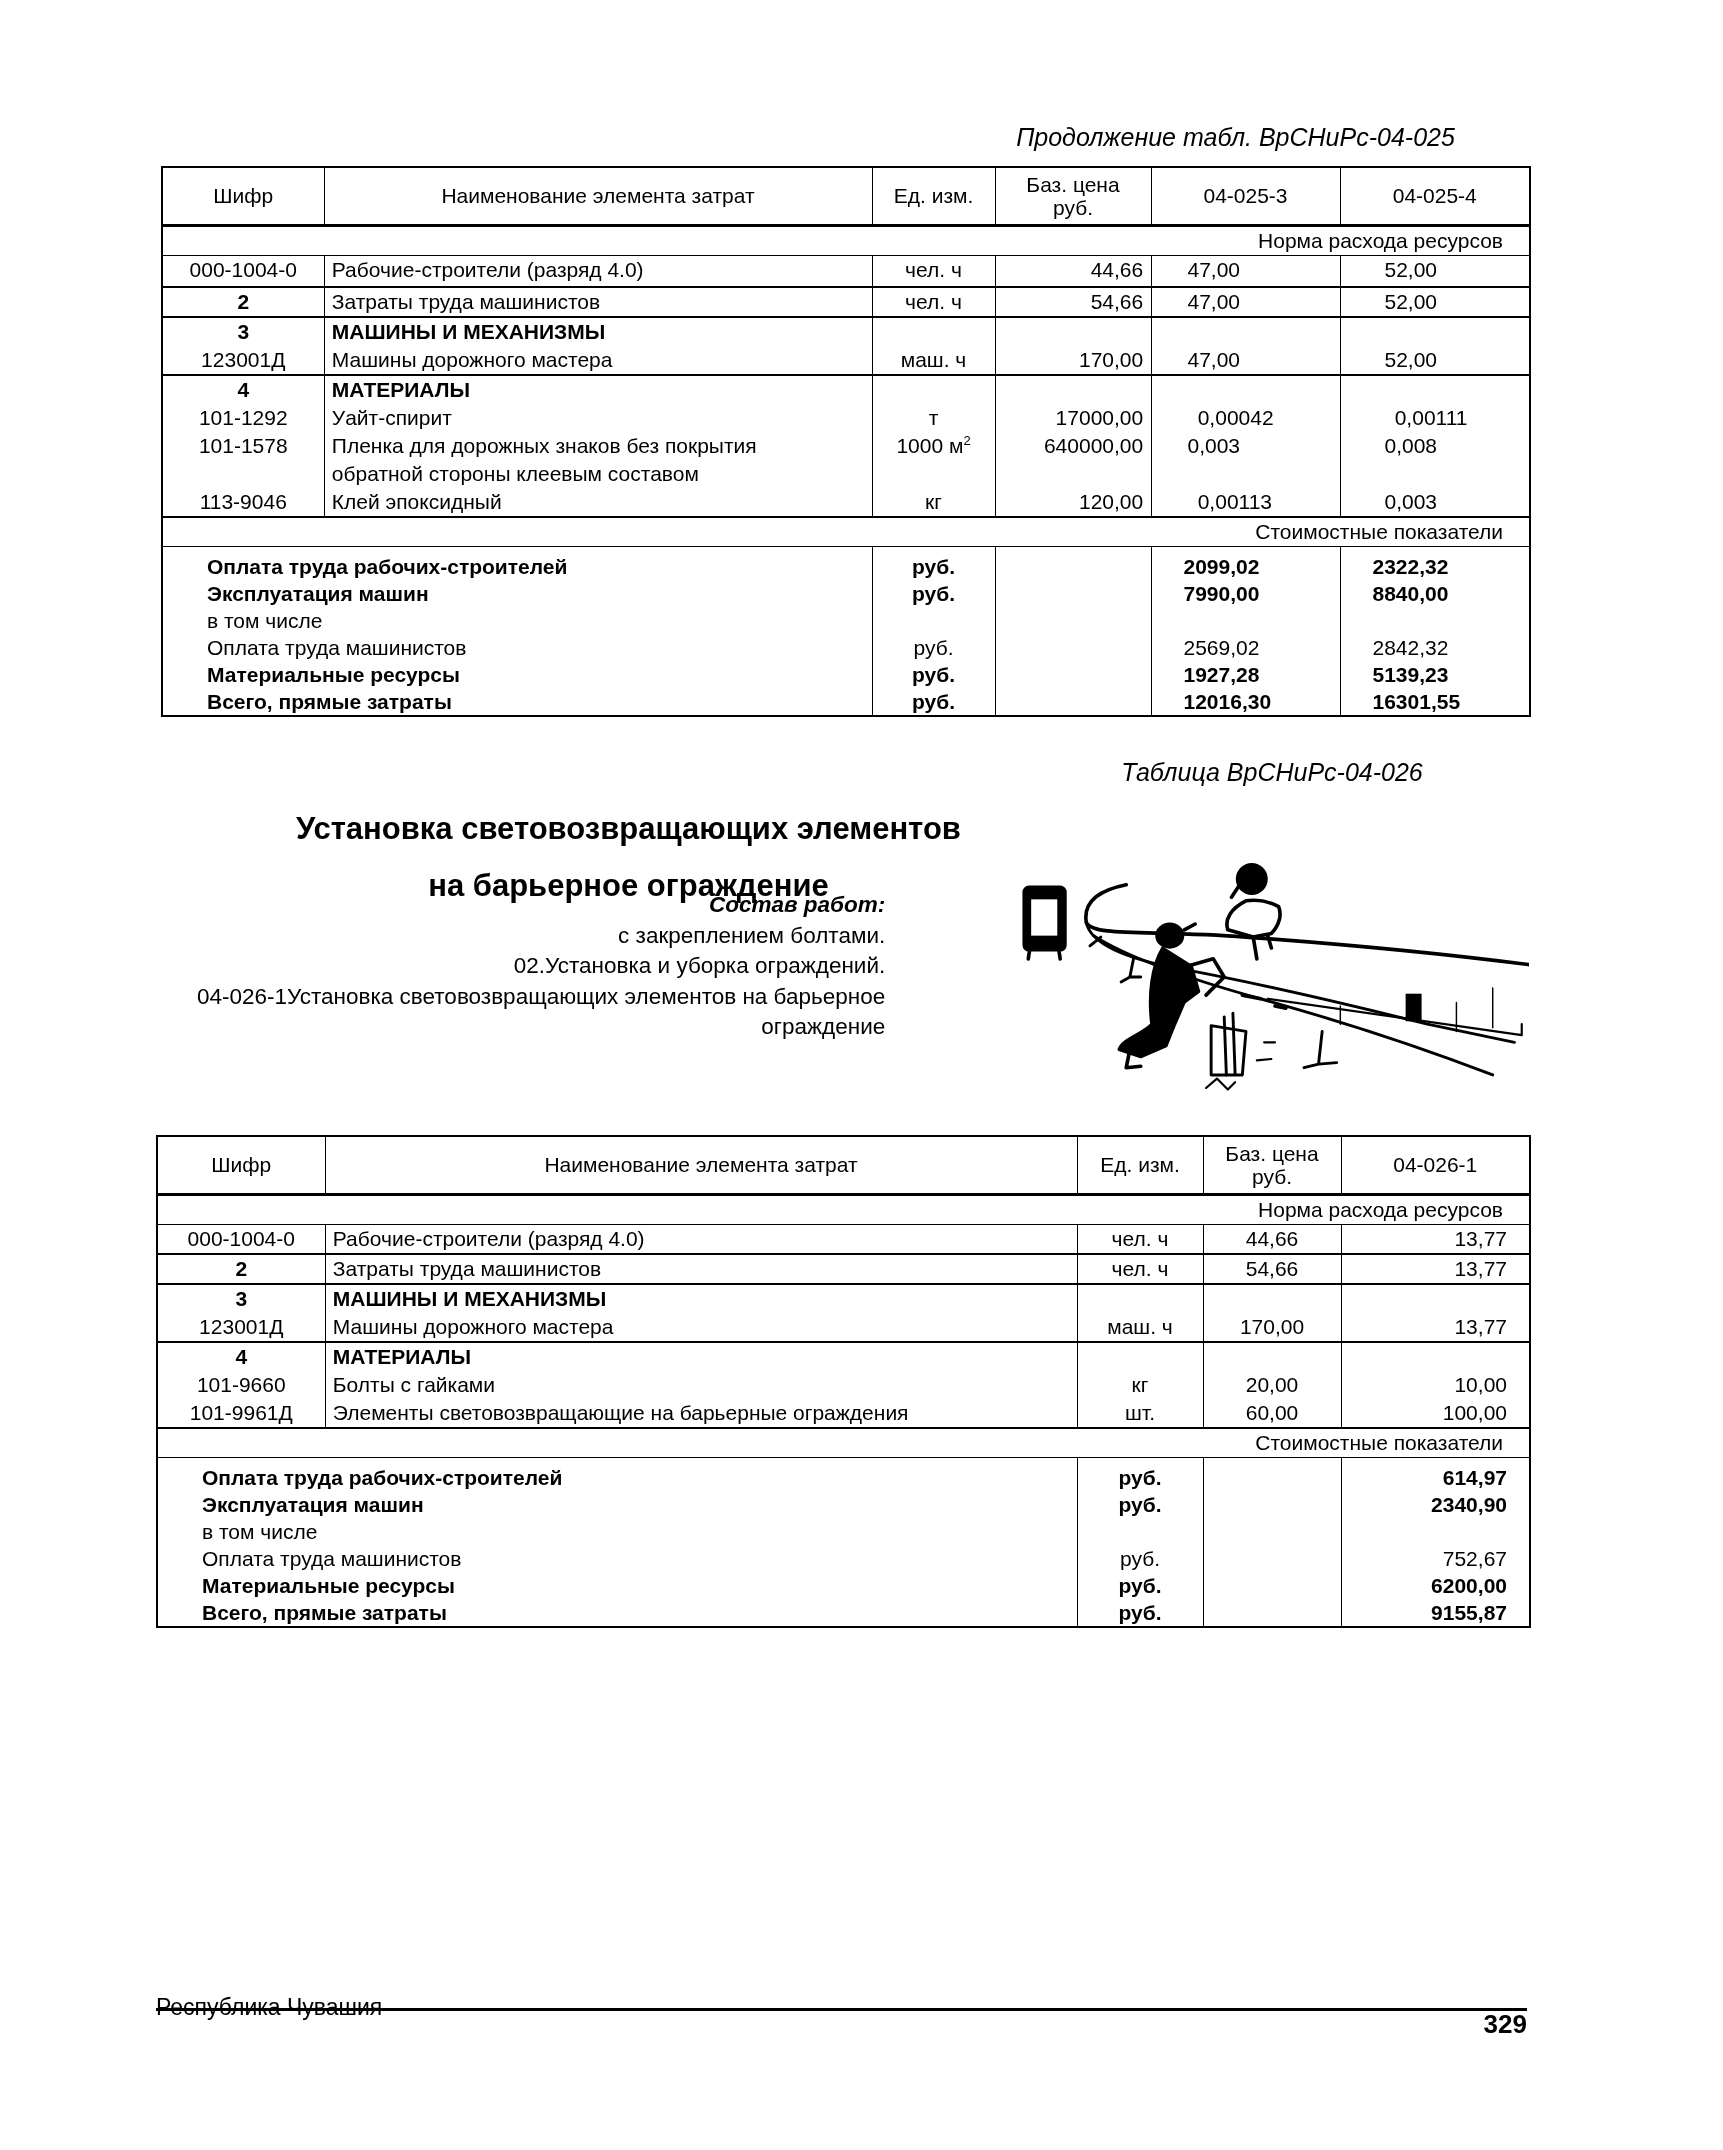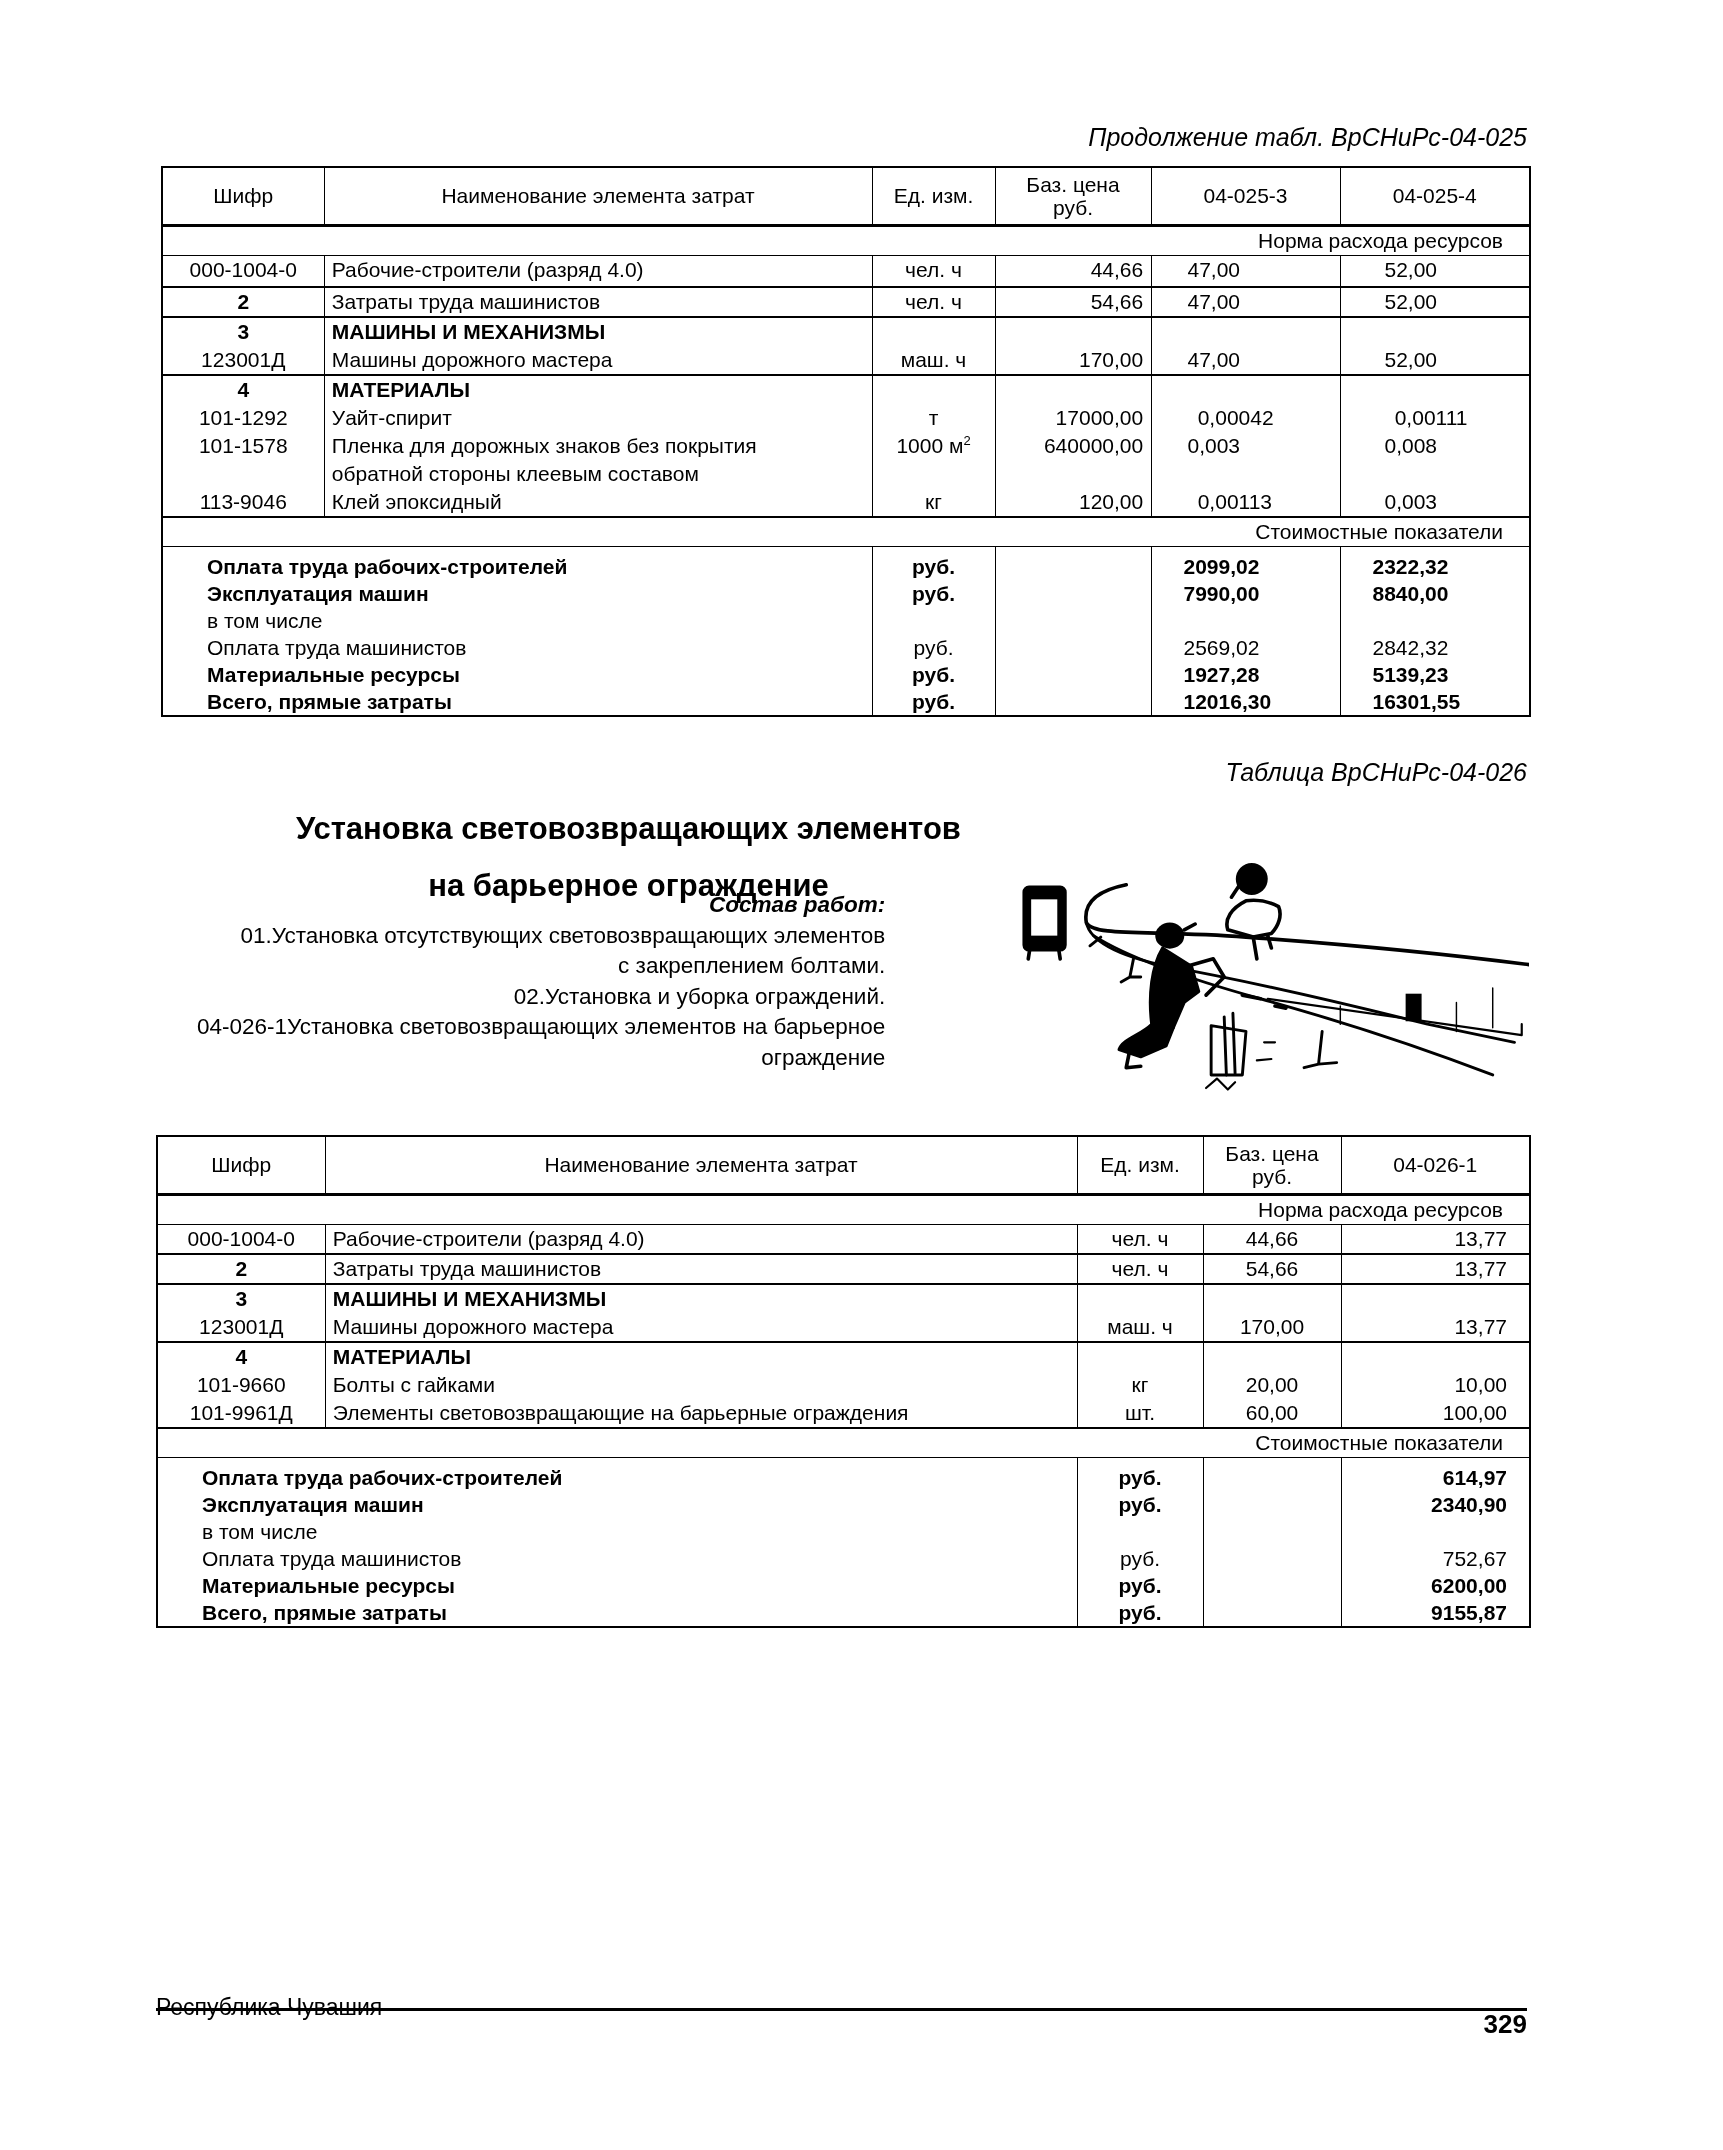--- a/index.html
+++ b/index.html
@@ -1,19 +1,19 @@
 <!DOCTYPE html>
 <html style="font-size:11.6px"><head>
 <meta charset="utf-8">
 <style>
   html, body { margin:0; padding:0; background:#ffffff; }
   body { width:1724px; height:2151px; position:relative; overflow:hidden; color:#000;
          font-family:"Liberation Sans", sans-serif; }
   .abs { position:absolute; }
-  .caption { font-style:italic; font-size:25px; line-height:29px; text-align:right; white-space:nowrap; }
+  .caption { font-style:italic; font-size:25px; line-height:29px; text-align:center; white-space:nowrap; }
   table.t { position:absolute; border-collapse:collapse; table-layout:fixed; border:2.9px solid #000; }
   table.t td { padding:0 7.3px; font-size:21px; line-height:28px; vertical-align:top; white-space:nowrap; overflow:visible;
                border-left:1.5px solid #000; border-right:1.5px solid #000; }
   table.t tr.hdr td { text-align:center; vertical-align:middle; line-height:23px; border-bottom:3.6px solid #000; }
   table.t tr.sec td { border-top:1.5px solid #000; border-bottom:1.5px solid #000; text-align:right; padding-right:26px; vertical-align:middle; }
   table.t tr.row td { border-bottom:2.2px solid #000; }
   .c { text-align:center; }
   .r { text-align:right; }
   .b { font-weight:bold; }
   .l { text-align:left; }
@@ -182,23 +182,20 @@
 </tbody>
   </table>
 
 <div class="abs caption" style="left:1017px; width:510px; top:758px;">Таблица ВрСНиРс-04-026</div>
 
 <div class="abs title" style="left:247px; width:763px; top:811px;">Установка световозвращающих элементов</div>
 <div class="abs title" style="left:247px; width:763px; top:868px;">на барьерное ограждение</div>
 
 <div class="abs body-text" style="left:158px; top:890px;">
   <div class="bi">Состав работ:</div>
-  <div>
-    <span style="display:inline-block; width:49px">01.</span><span>Установка отсутствующих световозвращающих элементов</span>
-  </div>
   <div style="padding-left:49px">с закреплением болтами.</div>
   <div>
     <span style="display:inline-block; width:49px">02.</span><span>Установка и уборка ограждений.</span>
   </div>
   <div>
     <span style="display:inline-block; width:129px">04-026-1</span><span>Установка световозвращающих элементов на барьерное</span>
   </div>
   <div style="padding-left:129px">ограждение</div>
 </div>
 

